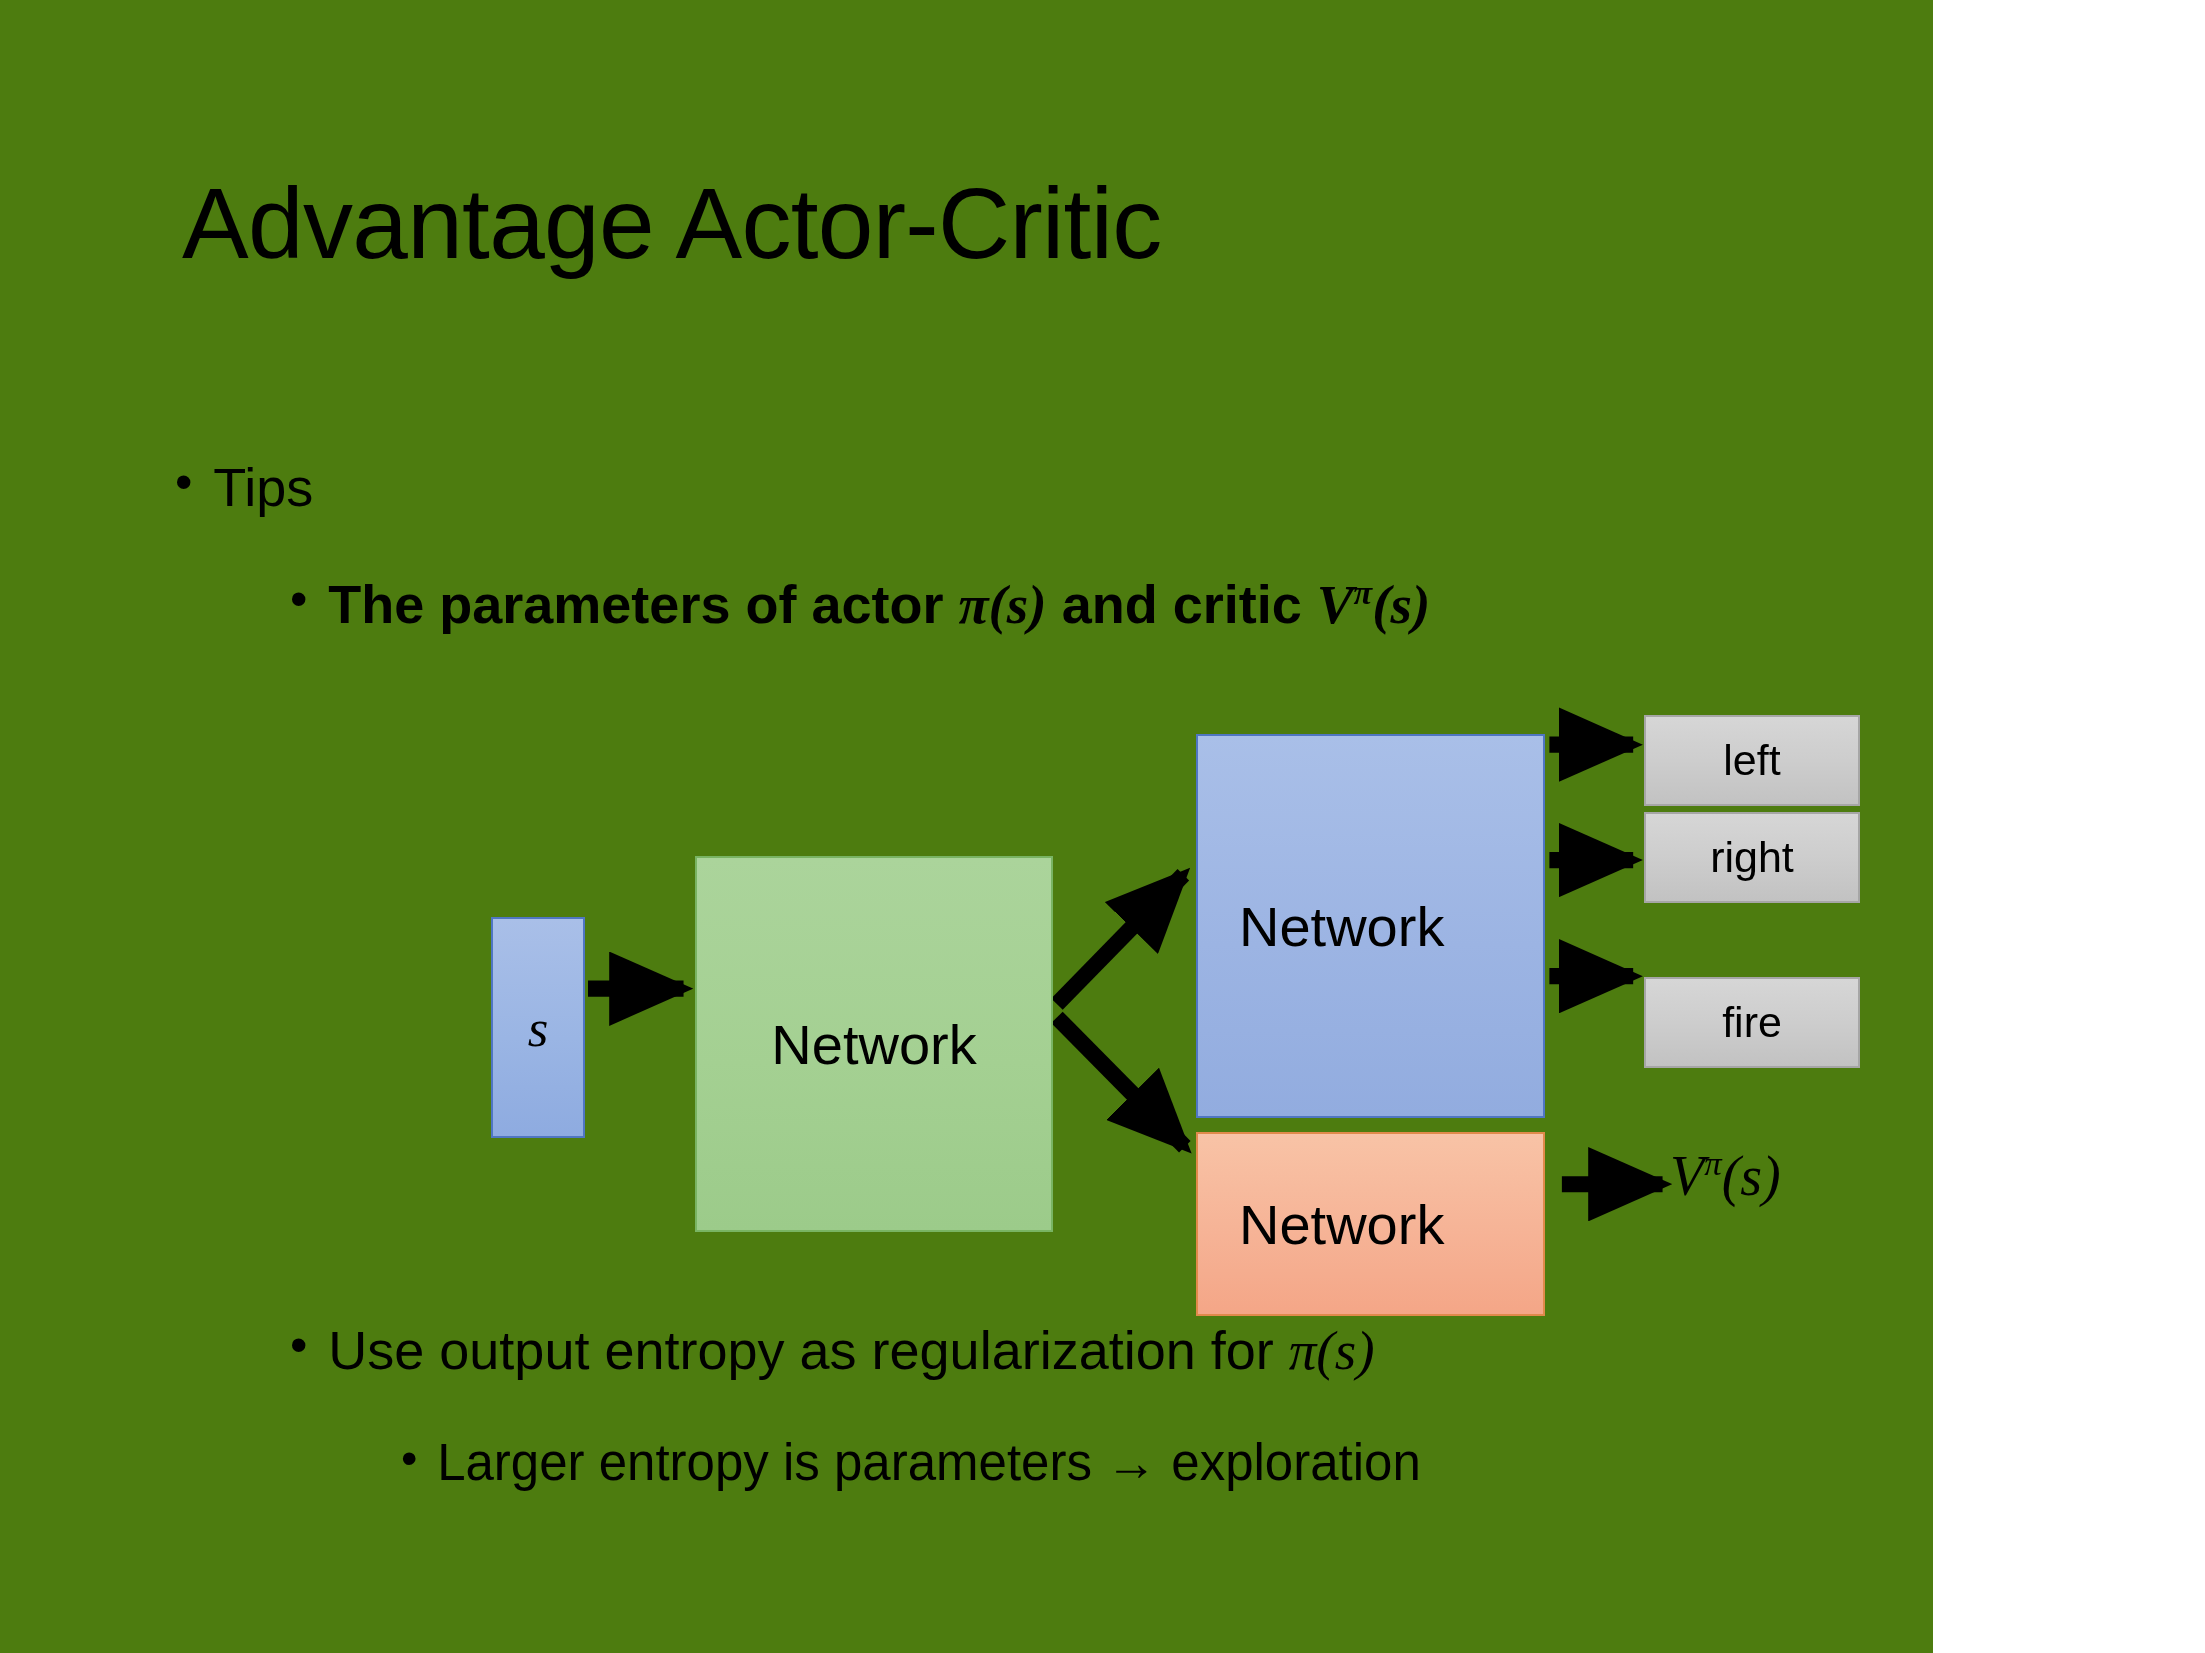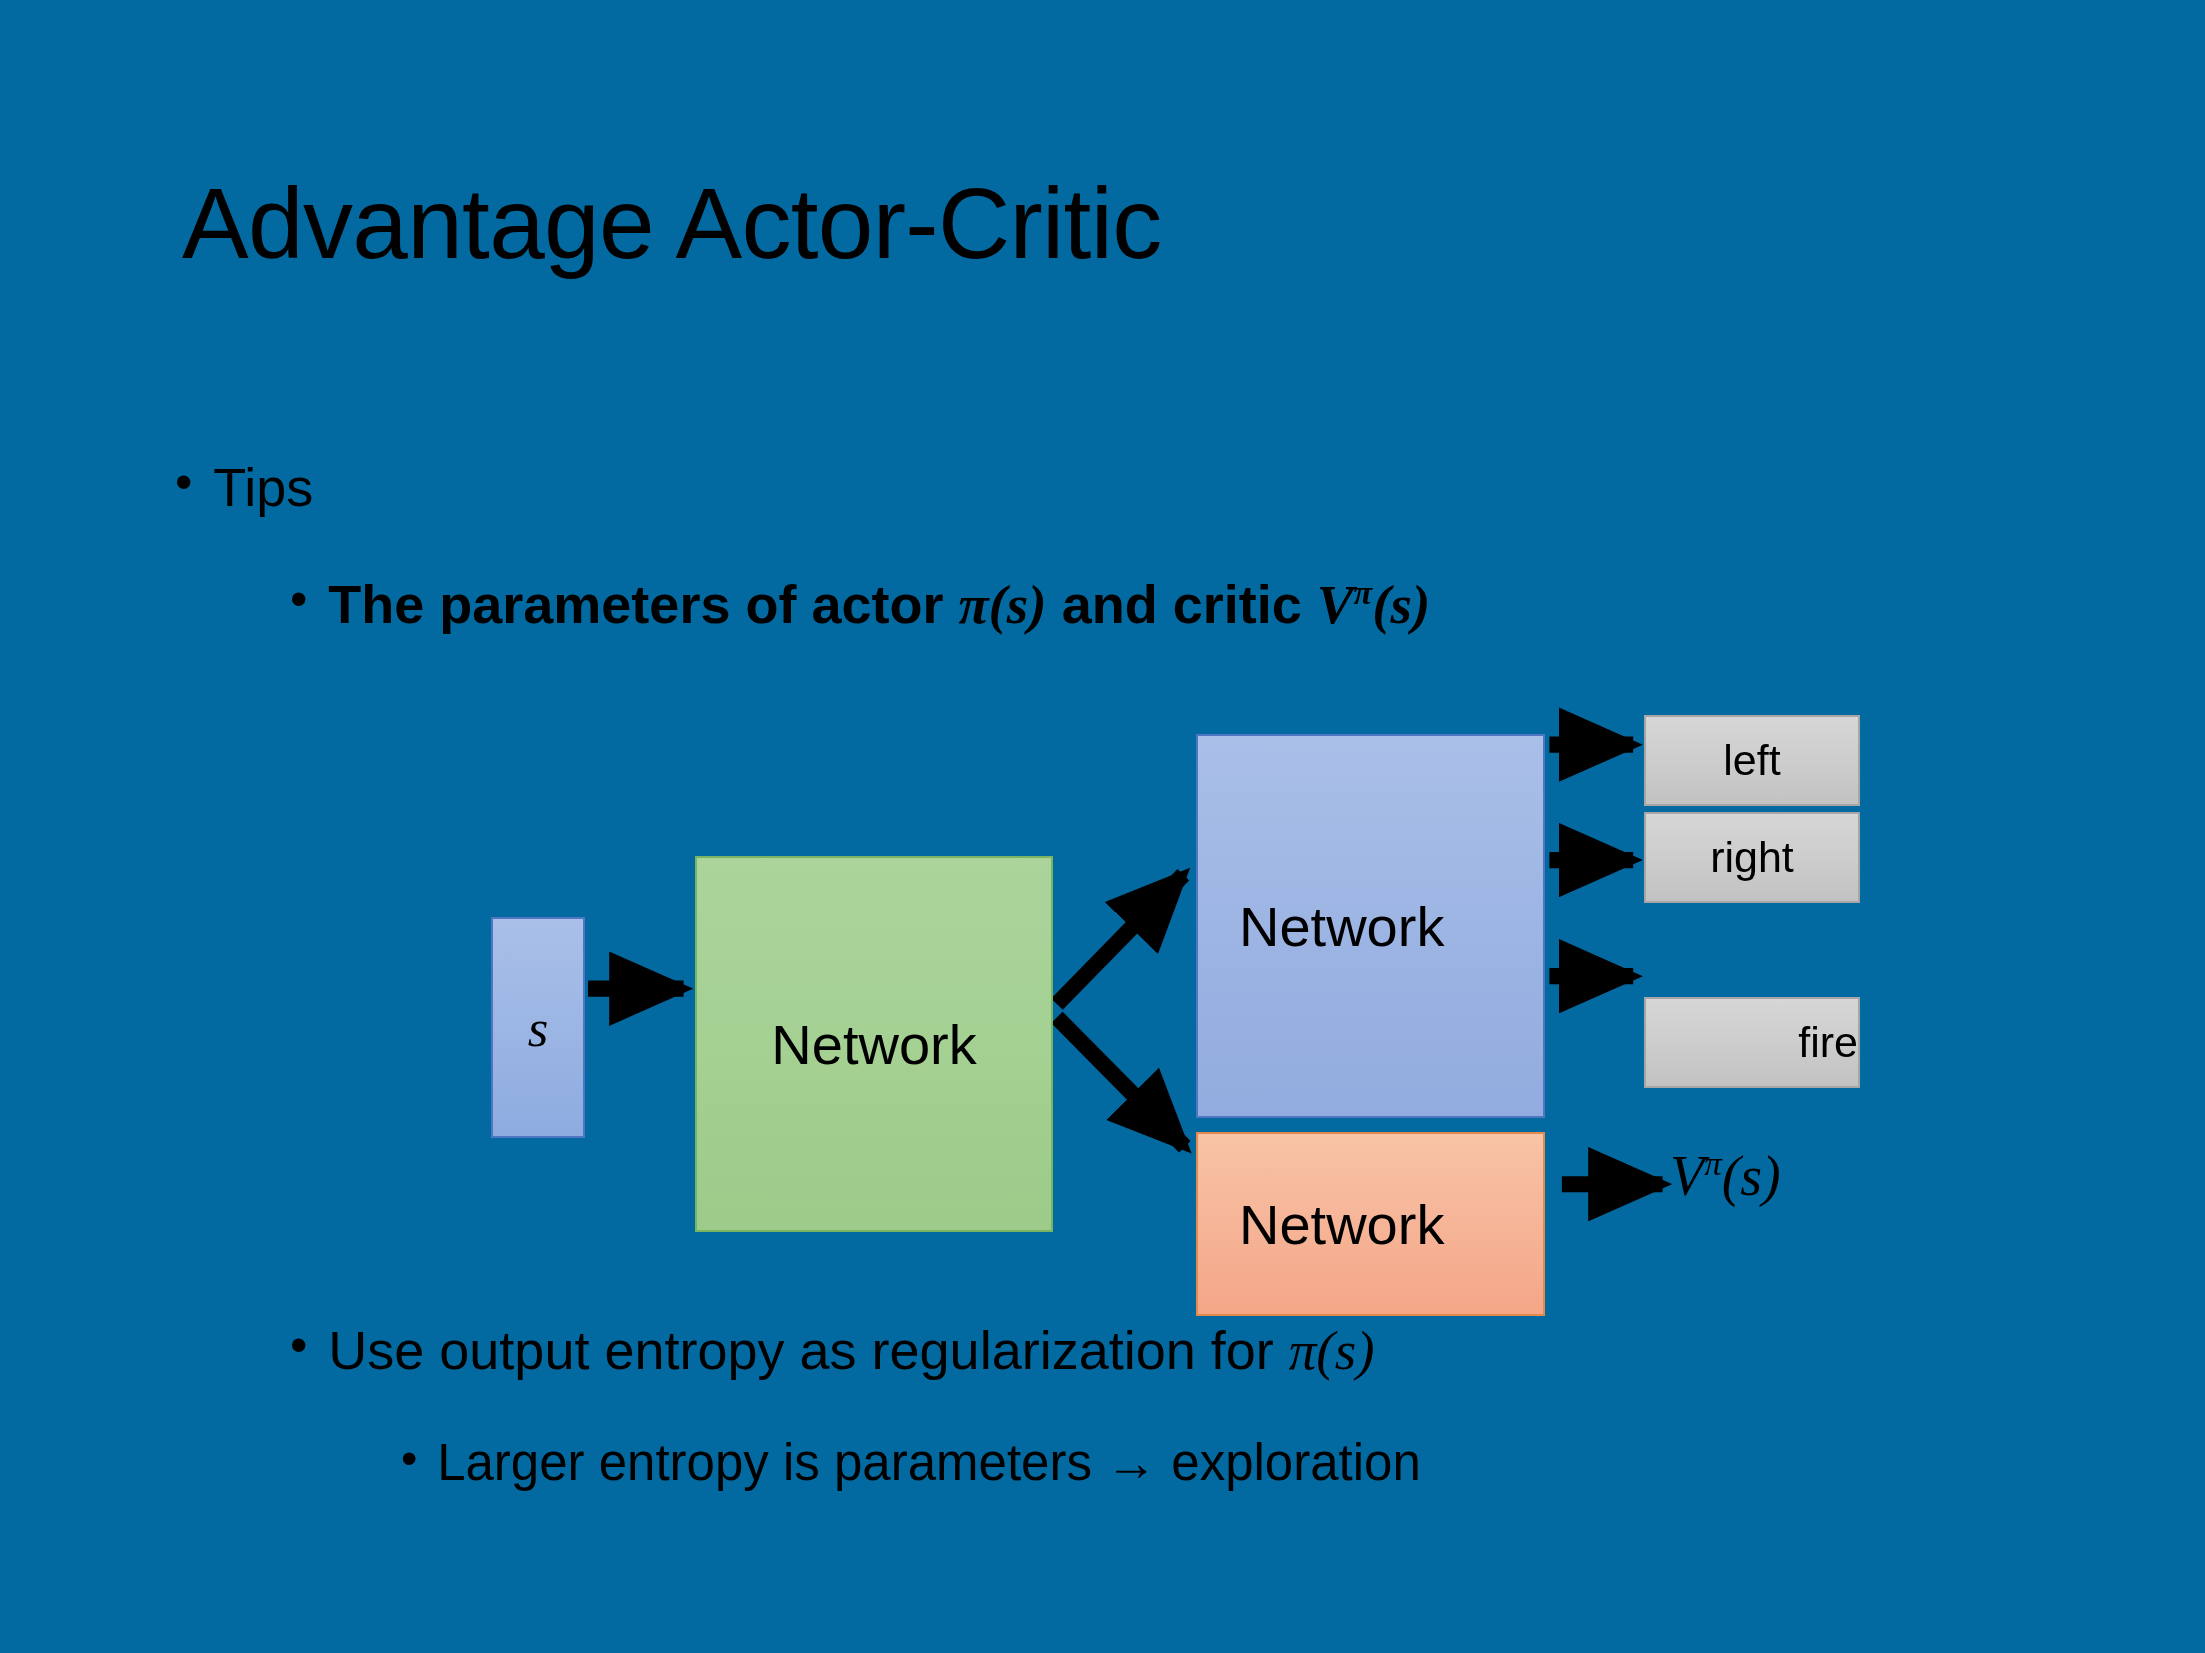--- a/index.html
+++ b/index.html
@@ -2,23 +2,23 @@
 <html style="font-size:11.8px"><head>
 <meta charset="utf-8">
 <style>
   html, body {
     margin: 0;
     padding: 0;
     background: #ffffff;
   }
   #slide {
     position: relative;
-    width: 2205px;
+    width: 1933px;
     height: 1654px;
-    background: #0369a1;
+    background: #4d7c0f;
     overflow: hidden;
     font-family: "Liberation Sans", sans-serif;
     color: #000000;
   }
 
   
   #slide-title {
     position: absolute;
     left: 182px;
     top: 173px;
@@ -189,21 +189,21 @@
     display: flex;
     align-items: center;
     justify-content: center;
     font-family: Liberation Sans, sans-serif;
     font-size: 43px;
     color: #000000;
     margin-top: 16px;
   }
   #action-left  { top: 699px; }
   #action-right { top: 796px; }
-  #action-fire  { top: 981px; justify-content: flex-end; }
+  #action-fire  { top: 961px; }
 
   
   #critic-output {
     position: absolute;
     left: 1670px;
     top: 1144px;
     font-size: 56px;
     white-space: nowrap;
     text-align: center;
   }

